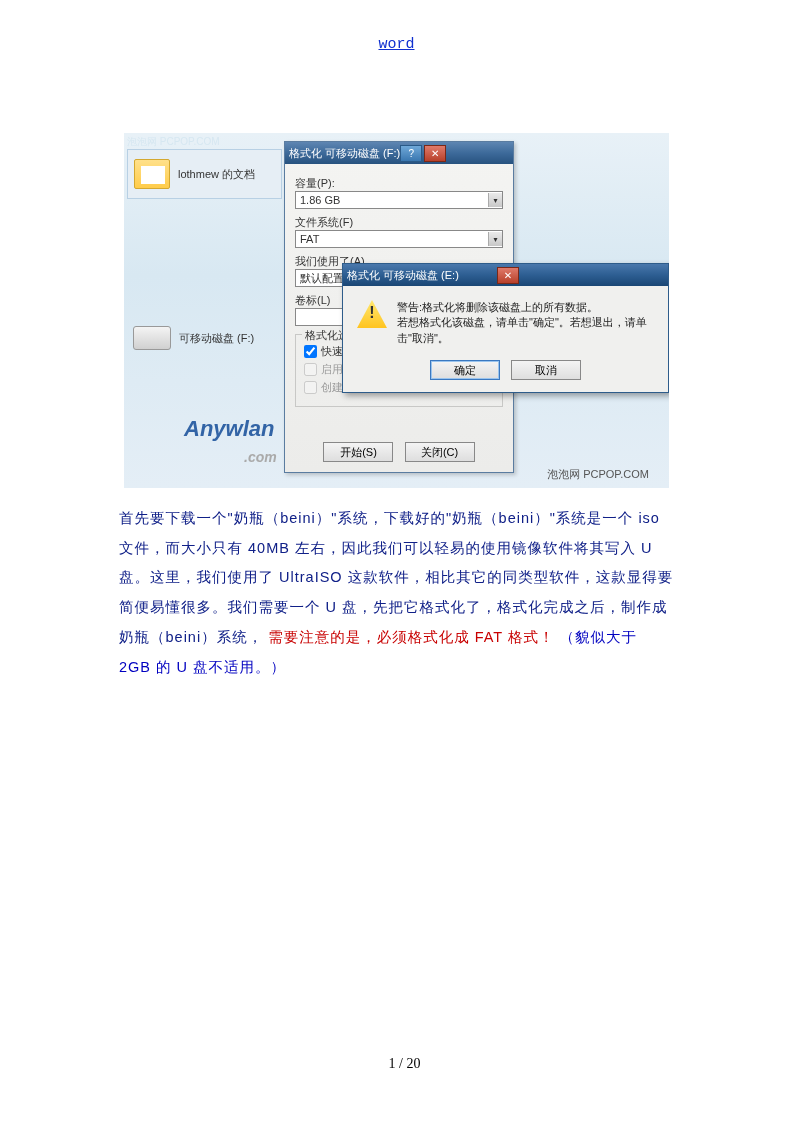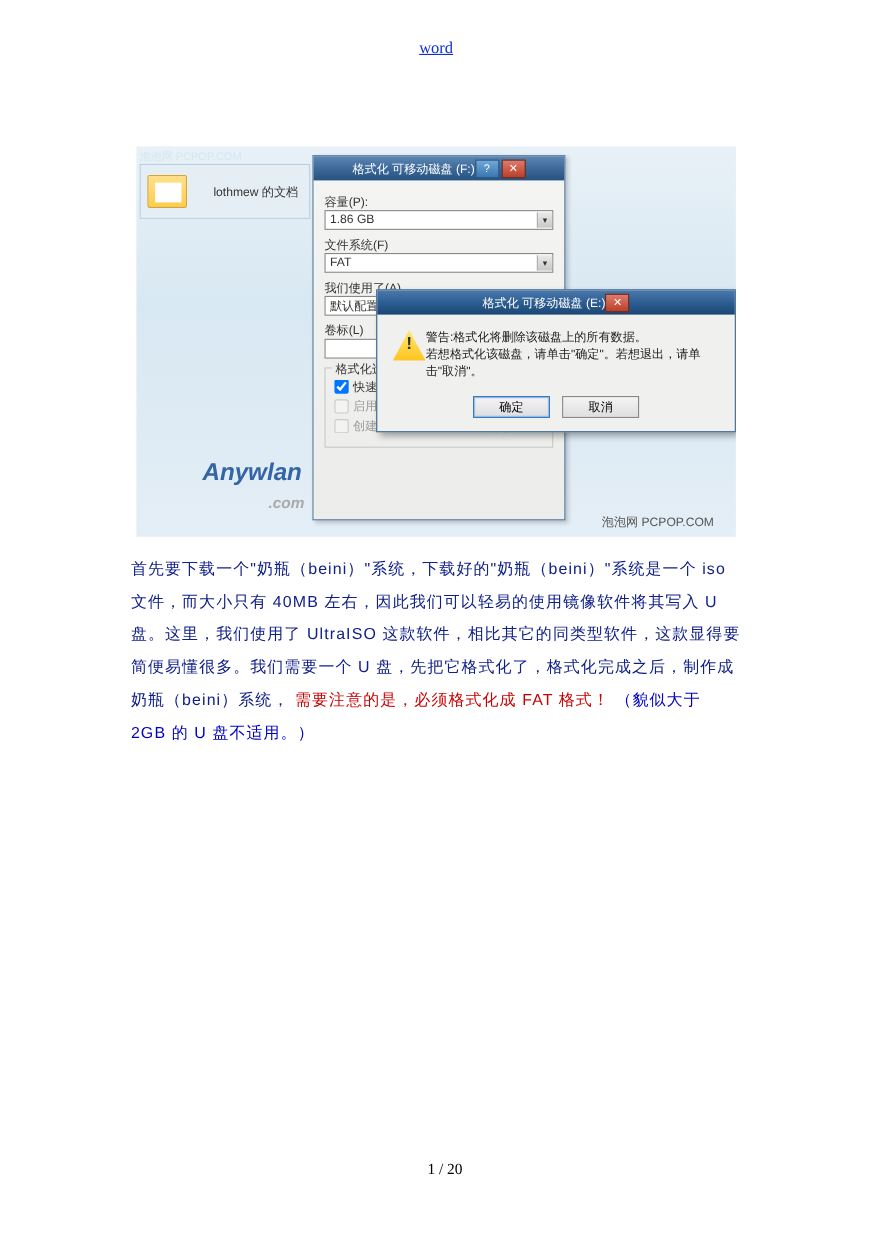--- a/index.html
+++ b/index.html
@@ -8,55 +8,55 @@
     width: 793px;
     height: 1122px;
     font-family: "SimSun", "宋体", sans-serif;
     background: #fff;
     position: relative;
   }
   .header-link {
     text-align: center;
     padding-top: 36px;
     font-size: 15px;
-    font-family: Liberation Serif, serif;
+    font-family: Liberation Mono, monospace;
   }
   .header-link a {
     color: #1030d0;
     text-decoration: underline;
   }
   .screenshot-area {
     margin: 80px auto 0 auto;
     width: 545px;
     height: 355px;
     position: relative;
     background: linear-gradient(180deg, #e8f1f7 0%, #d8e8f2 40%, #e4eef6 100%);
     overflow: hidden;
   }
   .wm-top { position:absolute; top:2px; left:3px; color:#d6e7f1; font-size:10px; }
   .wm-logo { position:absolute; bottom:20px; left:60px; font-style:italic; font-weight:bold; font-size:22px; color:#3264a6;}
   .wm-logo span.c { color:#aaa; font-style:italic;}
   .wm-bottom { position:absolute; bottom:6px; right:20px; font-size:11px; color:#555; }
   
-  .sidebar-item { position:absolute; left:3px; width:155px; height:50px; display:flex; align-items:center; gap:24px; padding:0 6px; box-sizing:border-box; font-size:11px; color:#333;}
+  .sidebar-item { position:absolute; left:3px; width:155px; height:50px; display:flex; align-items:center; gap:8px; padding:0 6px; box-sizing:border-box; font-size:11px; color:#333;}
   .sidebar-item.sel { background:#e6eef5; border:1px solid #b8d0e4;}
   .folder-icon { width:34px; height:28px; background:linear-gradient(#ffe08a,#ffcc4a); border:1px solid #d4a830; border-radius:2px; position:relative;}
   .folder-icon:before{content:"";position:absolute;left:6px;top:6px;right:4px;bottom:4px;background:#fff;}
   .drive-icon { width:36px; height:22px; background:linear-gradient(#f4f4f4,#d0d0d0); border:1px solid #999; border-radius:3px;}
   
   .dlg-format {
     position:absolute; left:160px; top:8px; width:228px; height:330px;
     background:linear-gradient(#f4f4f2,#ececea);
     border:1px solid #5a7ca0;
     box-shadow:2px 2px 4px rgba(0,0,0,0.2);
     font-size:11px;
   }
   .dlg-title {
     height:22px; background:linear-gradient(#5e86b2,#3d6a9a,#27527f);
-    color:#fff; display:flex; align-items:center; justify-content:center;
+    color:#fff; display:flex; align-items:center; justify-content:flex-start;
     padding:0 4px; font-size:11px;
   }
   .dlg-title-btns { display:flex; gap:2px;}
   .dlg-title-btn { width:20px; height:15px; background:linear-gradient(#6fa8d8,#3a77b0); border:1px solid #2a5a88; color:#fff; font-size:10px; display:flex;align-items:center;justify-content:center;}
   .dlg-title-btn.close { background:linear-gradient(#e07a6a,#b8402a); border-color:#7a2818;}
   .dlg-body { padding:6px 10px; color:#333;}
   .dlg-label { margin-top:6px;}
   .dlg-field { width:100%; height:18px; background:#fff; border:1px solid #888; border-right-color:#888; box-sizing:border-box; padding:1px 4px; font-size:11px; display:flex; align-items:center; justify-content:space-between;}
   .dlg-field .arrow { width:13px; height:14px; background:linear-gradient(#eaeaea,#c8c8c8); border-left:1px solid #aaa; display:flex;align-items:center;justify-content:center; margin:-1px -4px -1px 0; font-size:8px;}
   .groupbox { border:1px solid #c8c8c6; margin-top:8px; padding:6px 8px 8px 8px; position:relative;}
@@ -66,22 +66,22 @@
   .chk.dis { color:#9a9a9a;}
   .dlg-footer { position:absolute; bottom:10px; left:0; right:0; text-align:center;}
   .win-btn { display:inline-block; min-width:70px; height:20px; background:linear-gradient(#f4f4f4,#dedede); border:1px solid #888; font-size:11px; padding:2px 8px; margin:0 4px; box-sizing:border-box;}
 
   .dlg-warn {
     position:absolute; left:218px; top:130px; width:325px;
     background:#f0f0ee; border:1px solid #2e5c8a;
     box-shadow:3px 3px 6px rgba(0,0,0,0.35);
     font-size:11px;
   }
-  .dlg-warn .dlg-title { background:linear-gradient(#4a78ac,#2d5e92,#1a4674);}
-  .dlg-warn-body { padding:14px 14px 10px 14px; display:flex; }
+  .dlg-warn .dlg-title { background:linear-gradient(#4a78ac,#2d5e92,#1a4674);gap:38px;}
+  .dlg-warn-body { padding:14px 14px 10px 14px; display:flex; gap:10px;}
   .warn-icon { width:30px; height:28px; flex:none; position:relative;}
   .warn-icon::before{ content:""; position:absolute; inset:0; background:linear-gradient(#ffe870,#ffc420); clip-path:polygon(50% 0,100% 100%,0 100%);}
   .warn-icon::after{ content:"!"; position:absolute; left:0; right:0; top:4px; text-align:center; font-weight:bold; color:#333; font-size:16px;}
   .dlg-warn-text { line-height:1.4; color:#222;}
   .dlg-warn-footer { text-align:center; padding:4px 0 12px 0;}
   .win-btn.primary { border-color:#3a78c0; box-shadow:0 0 0 1px #9ac4ee inset;text-align:center;}
 
   .body-text {
     width:555px; margin:16px auto 0 auto;
     font-size:14.5px; line-height:2.05;
@@ -102,20 +102,24 @@
 <div class="header-link">
   <a>word</a>
 </div>
 
 <div class="screenshot-area">
   <div class="wm-top">泡泡网 PCPOP.COM</div>
 
   <div class="sidebar-item sel" style="top:16px;">
     <span class="folder-icon"></span>
     <span>lothmew 的文档</span>
+  </div>
+  <div class="sidebar-item" style="top:180px;">
+    <span class="drive-icon"></span>
+    <span>可移动磁盘 (F:)</span>
   </div>
 
   <div class="dlg-format">
     <div class="dlg-title">
       <span>格式化 可移动磁盘 (F:)</span>
       <div class="dlg-title-btns">
         <span class="dlg-title-btn">?</span>
         <span class="dlg-title-btn close">✕</span>
       </div>
     </div>
@@ -146,20 +150,24 @@
         <label class="chk dis">
             <input type="checkbox" disabled="" style="">
             <span>启用</span>
           </label>
         <label class="chk dis">
             <input type="checkbox" disabled="" style="">
             <span>创建一个 MS-DOS 启动盘(B)</span>
           </label>
       </div>
     </div>
+    <div class="dlg-footer">
+      <span class="win-btn">开始(S)</span>
+      <span class="win-btn">关闭(C)</span>
+    </div>
   </div>
 
   <div class="dlg-warn">
     <div class="dlg-title">
       <span>格式化 可移动磁盘 (E:)</span>
       <div class="dlg-title-btns">
         <span class="dlg-title-btn close">✕</span>
       </div>
     </div>
     <div class="dlg-warn-body">

